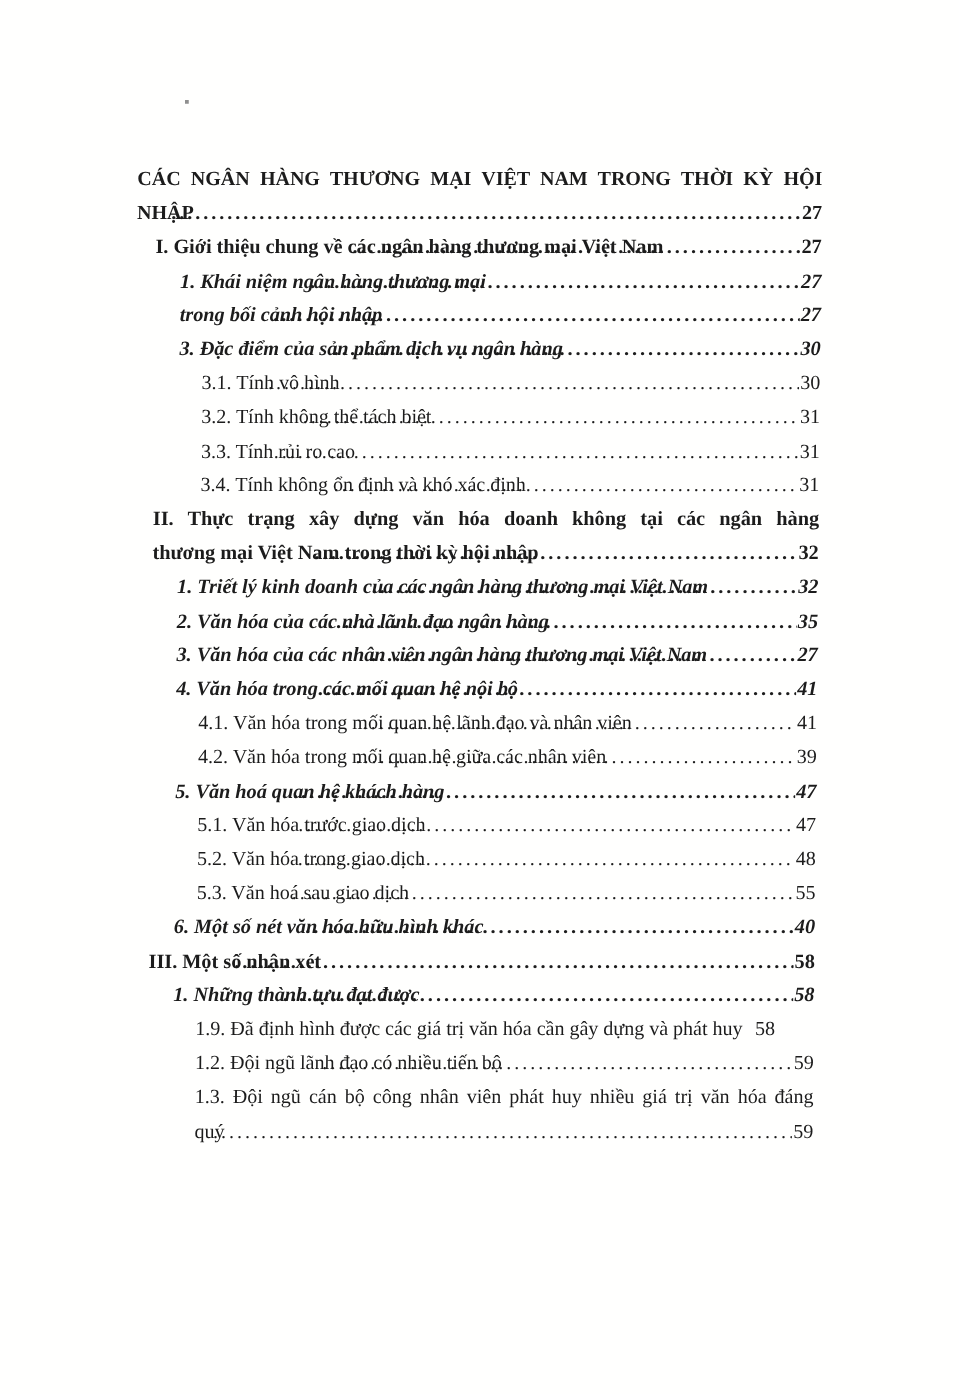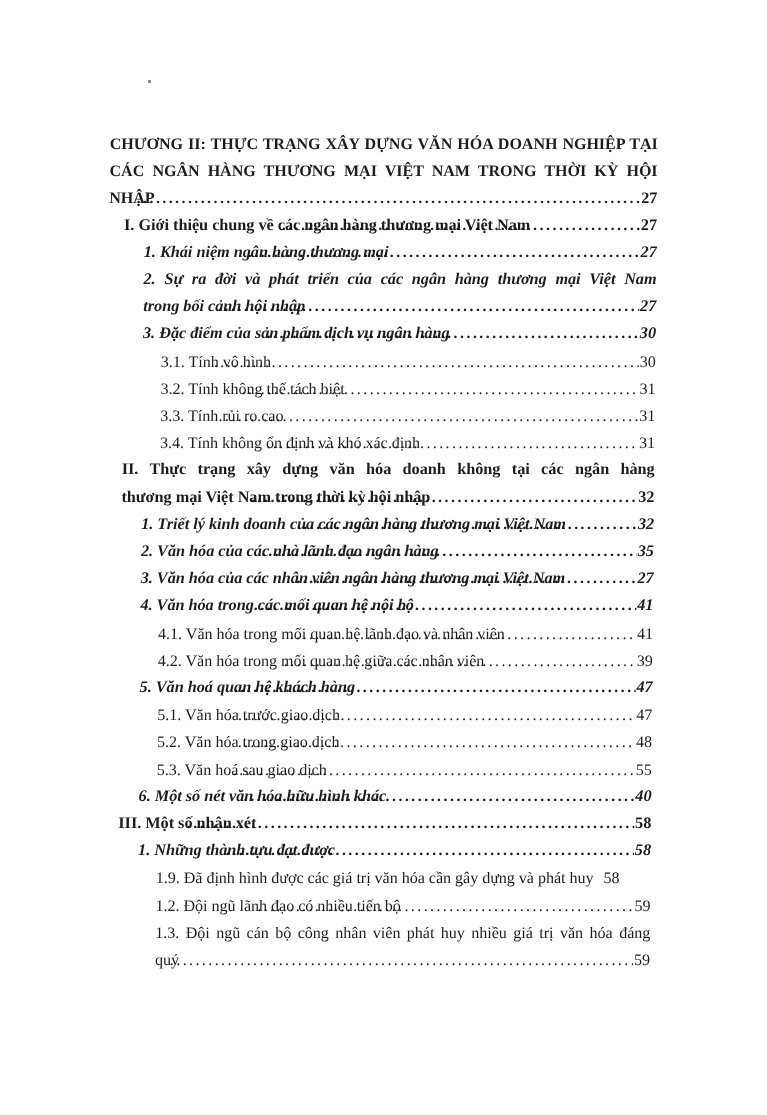--- a/index.html
+++ b/index.html
@@ -56,21 +56,20 @@
   .leader.no-dots::after { content: ""; }
   .pnum { white-space: nowrap; flex: 0 0 auto; }
 </style>
 </head>
 <body>
 
 <div class="page">
   <div class="speck"></div>
   <div class="toc" id="toc">
       <div class="entry l0">
-        <div class="line justify">CHƯƠNG II: THỰC TRẠNG XÂY DỰNG VĂN HÓA DOANH NGHIỆP TẠI</div>
         <div class="line justify">CÁC NGÂN HÀNG THƯƠNG MẠI VIỆT NAM TRONG THỜI KỲ HỘI</div>
         <div class="line last">
           <span class="txt">NHẬP</span>
           <span class="leader"></span>
           <span class="pnum">27</span>
         </div>
       </div>
       <div class="entry l1">
         <div class="line last">
           <span class="txt">I. Giới thiệu chung về các ngân hàng thương mại Việt Nam</span>
@@ -79,21 +78,20 @@
         </div>
       </div>
       <div class="entry l2">
         <div class="line last">
           <span class="txt">1. Khái niệm ngân hàng thương mại</span>
           <span class="leader"></span>
           <span class="pnum">27</span>
         </div>
       </div>
       <div class="entry l2">
-        <div class="line justify">2. Sự ra đời và phát triển của các ngân hàng thương mại Việt Nam</div>
         <div class="line last">
           <span class="txt">trong bối cảnh hội nhập</span>
           <span class="leader"></span>
           <span class="pnum">27</span>
         </div>
       </div>
       <div class="entry l2">
         <div class="line last">
           <span class="txt">3. Đặc điểm của sản phẩm dịch vụ ngân hàng</span>
           <span class="leader"></span>

